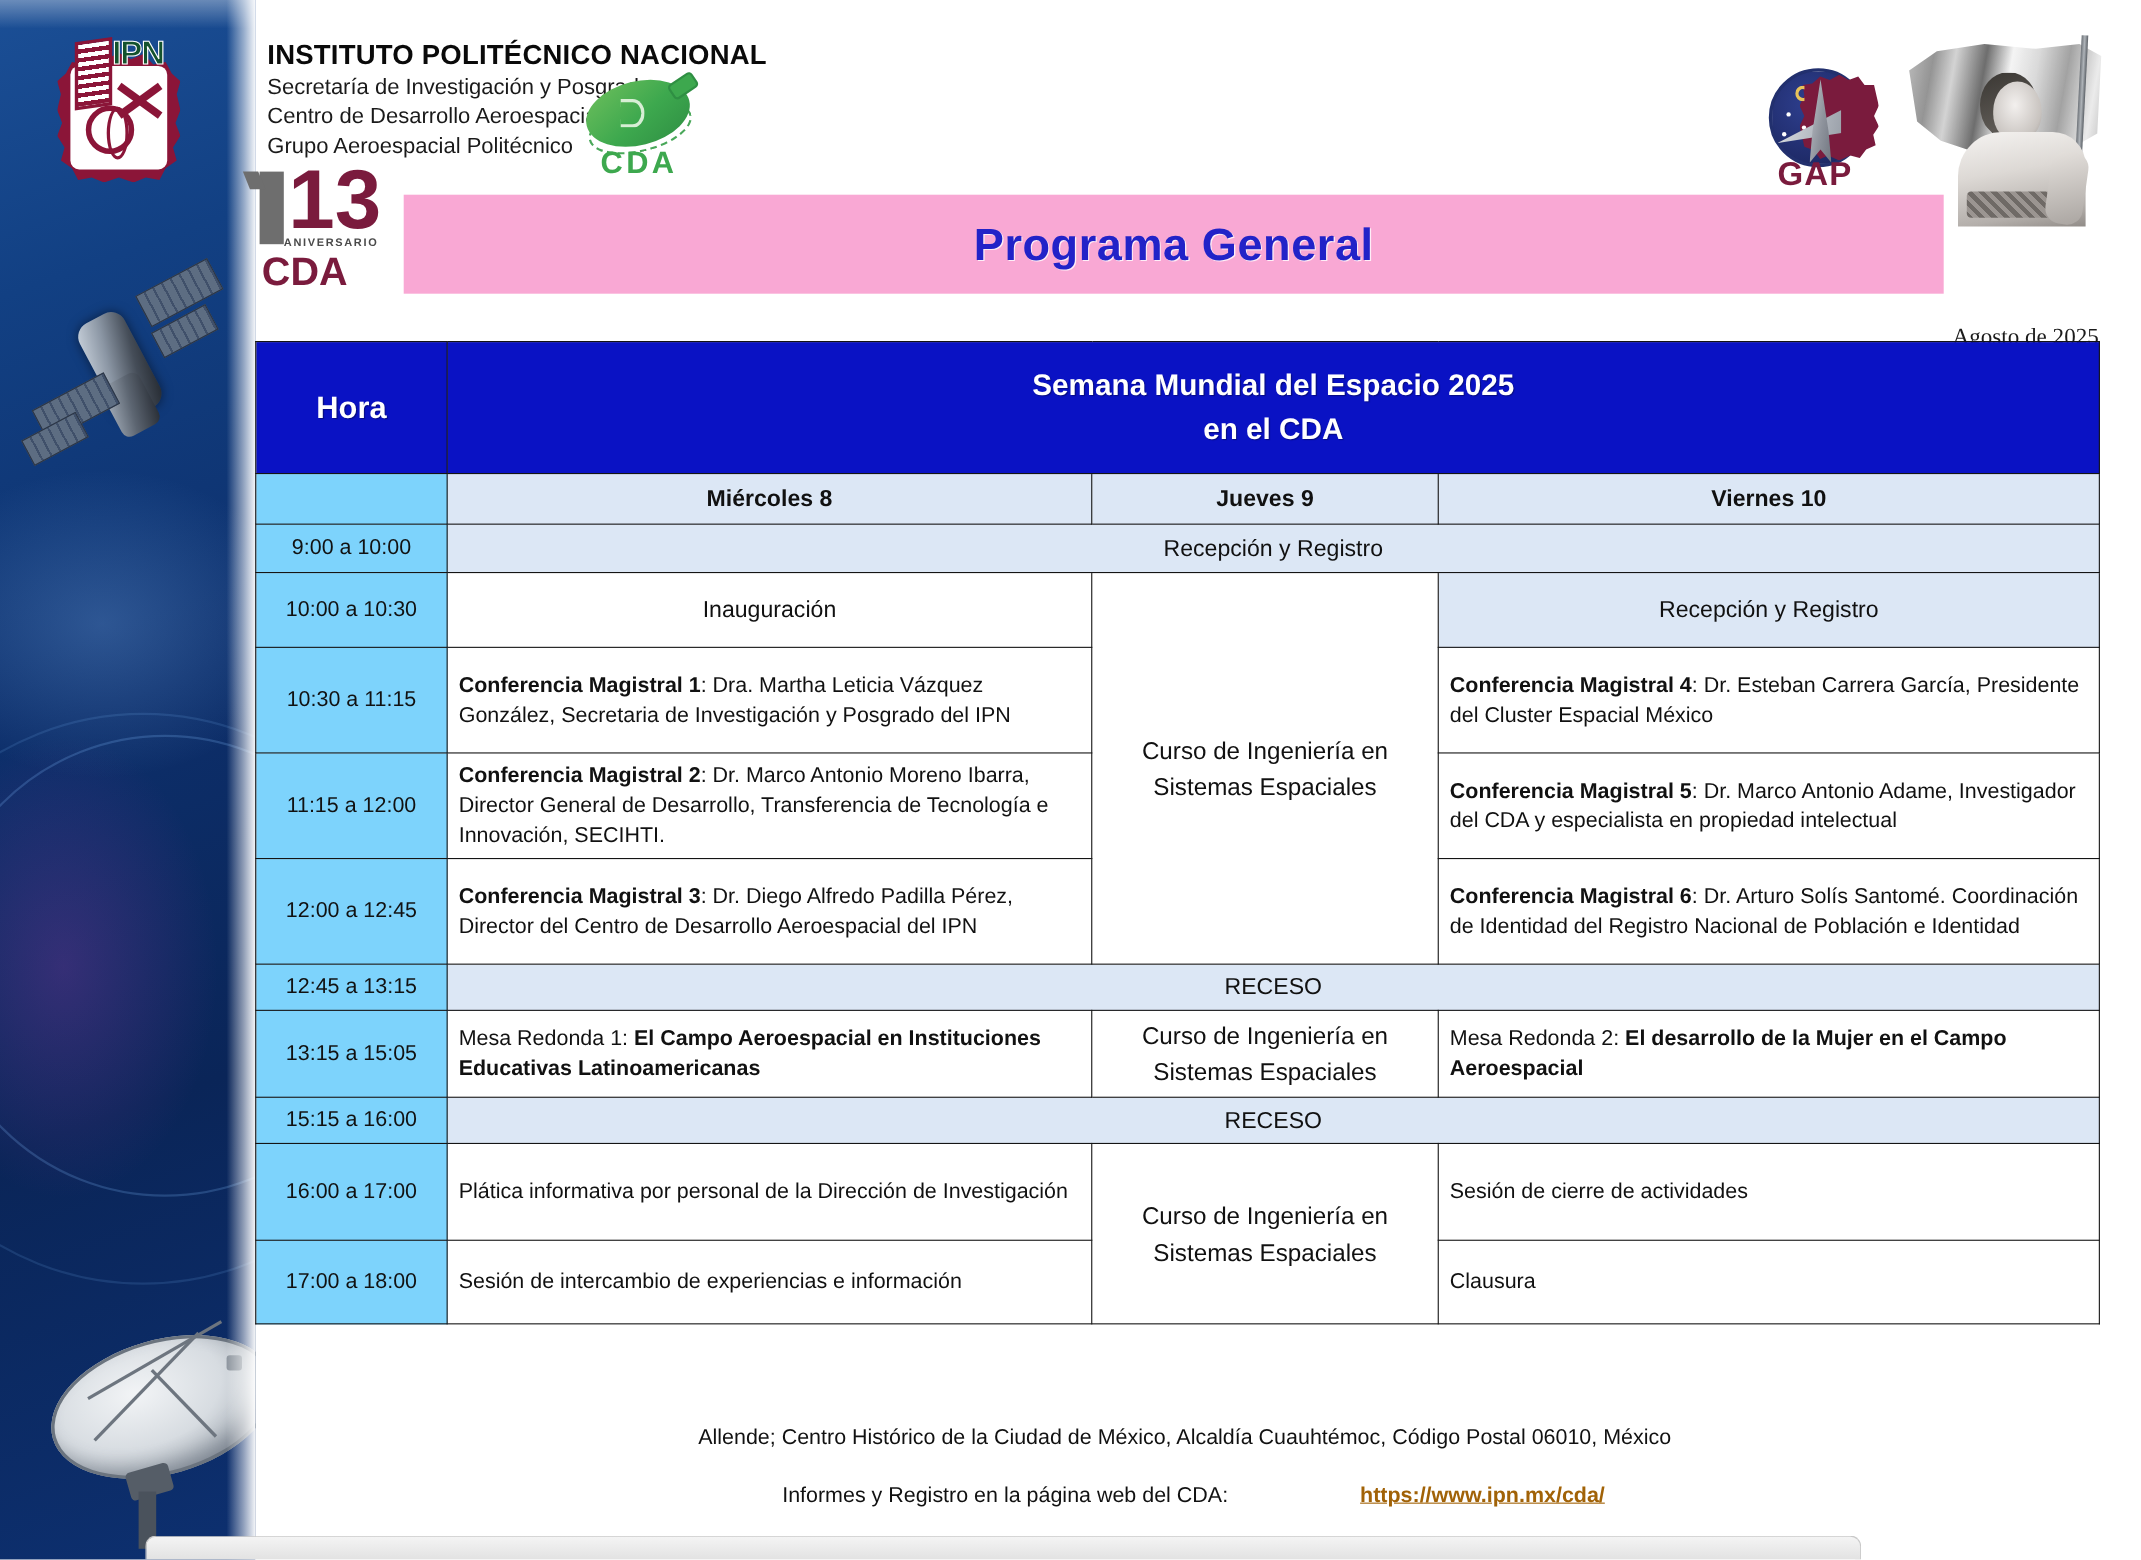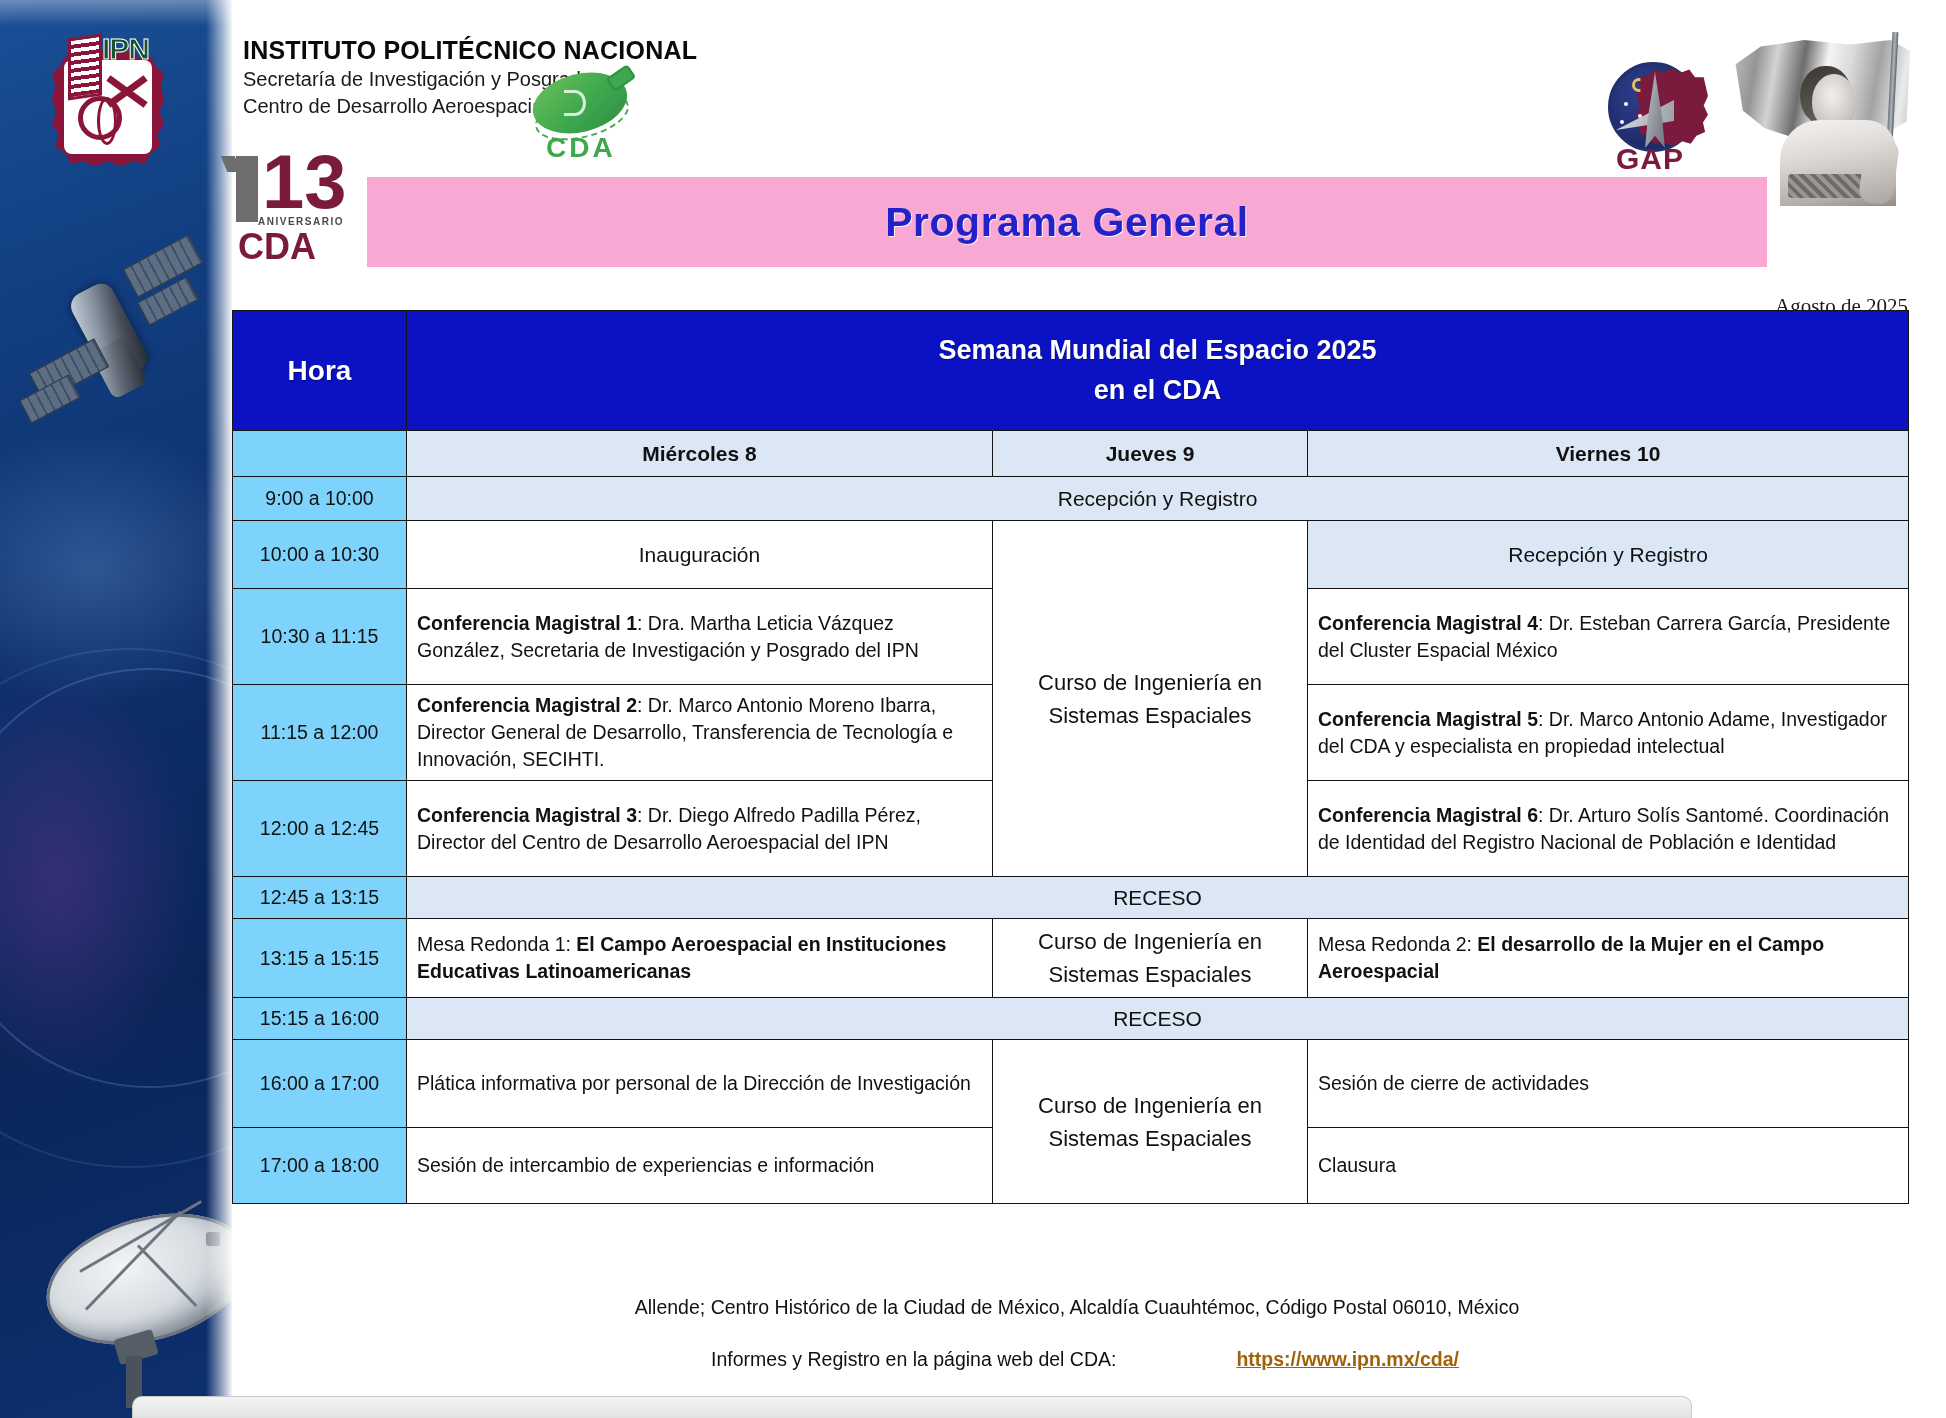--- a/index.html
+++ b/index.html
@@ -414,20 +414,21 @@
         <i></i>
         <i></i>
       </div>
     <div class="globe"></div>
   </div>
 
   <div id="header-text">
     <div class="line1">INSTITUTO POLITÉCNICO NACIONAL</div>
     <div class="sub">Secretaría de Investigación y Posgrado</div>
     <div class="sub">Centro de Desarrollo Aeroespacial</div>
+    <div class="sub">Grupo Aeroespacial Politécnico</div>
   </div>
 
   <div id="ani13">
     <div class="one"></div>
     <div class="three">13</div>
     <div class="ani">ANIVERSARIO</div>
     <div class="cda">CDA</div>
   </div>
 
   <div id="cda-green">
@@ -519,21 +520,21 @@
         <td class="white lft"><b>Conferencia Magistral 3</b><span>: Dr. Diego Alfredo Padilla Pérez, Director del Centro de Desarrollo Aeroespacial del IPN</span></td>
         <td class="white lft"><b>Conferencia Magistral 6</b><span>: Dr. Arturo Solís Santomé. Coordinación de Identidad del Registro Nacional de Población e Identidad</span></td>
       </tr>
 
       <tr>
         <td class="hora-cell" style="height:42px">12:45 a 13:15</td>
         <td class="band" colspan="3">RECESO</td>
       </tr>
 
       <tr>
-        <td class="hora-cell" style="height:72px">13:15 a 15:15</td>
+        <td class="hora-cell" style="height:72px">13:15 a 15:05</td>
         <td class="white lft"><span>Mesa Redonda 1: </span><b>El Campo Aeroespacial en Instituciones Educativas Latinoamericanas</b></td>
         <td class="curso">Curso de Ingeniería en Sistemas Espaciales</td>
         <td class="white lft"><span>Mesa Redonda 2: </span><b>El desarrollo de la Mujer en el Campo Aeroespacial</b></td>
       </tr>
 
       <tr>
         <td class="hora-cell" style="height:42px">15:15 a 16:00</td>
         <td class="band" colspan="3">RECESO</td>
       </tr>
 

